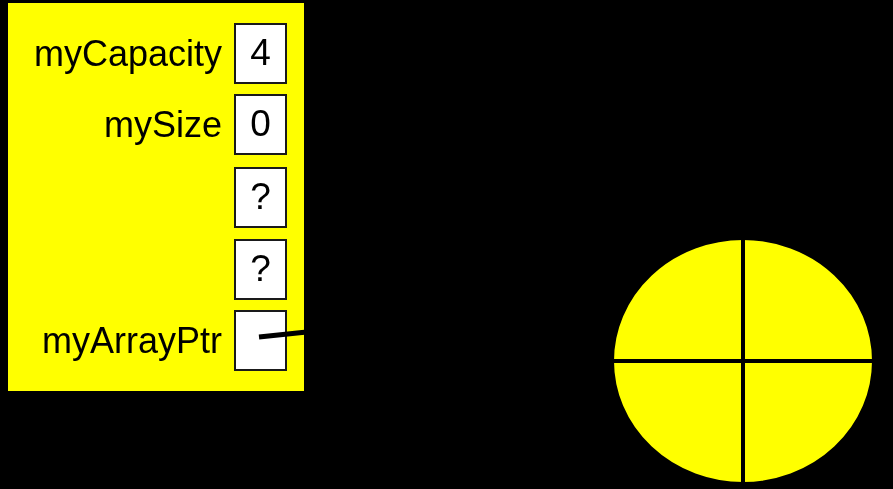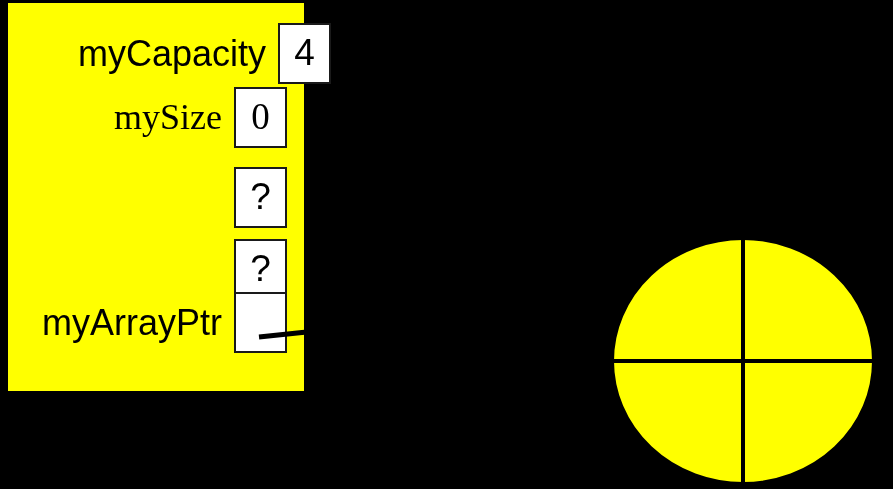--- a/index.html
+++ b/index.html
@@ -28,25 +28,25 @@
     box-sizing: border-box;
   }
   .row {
     position: absolute;
     left: 0;
     width: 296px;
     height: 61px;
     display: flex;
     align-items: center;
   }
-  .row:nth-of-type(1) { top: 20px; margin-left: 44px; }
-  .row:nth-of-type(2) { top: 84px; font-family: Liberation Serif, serif; }
+  .row:nth-of-type(1) { top: 20px; }
+  .row:nth-of-type(2) { top: 91px; }
   .row:nth-of-type(3) { top: 164px; }
   .row:nth-of-type(4) { top: 236px; }
-  .row:nth-of-type(5) { top: 289px; }
+  .row:nth-of-type(5) { top: 307px; }
   .field-label {
     position: absolute;
     left: 0;
     top: 0;
     width: 214px;
     height: 61px;
     line-height: 61px;
     text-align: right;
     font-size: 36px;
     color: #000000;

